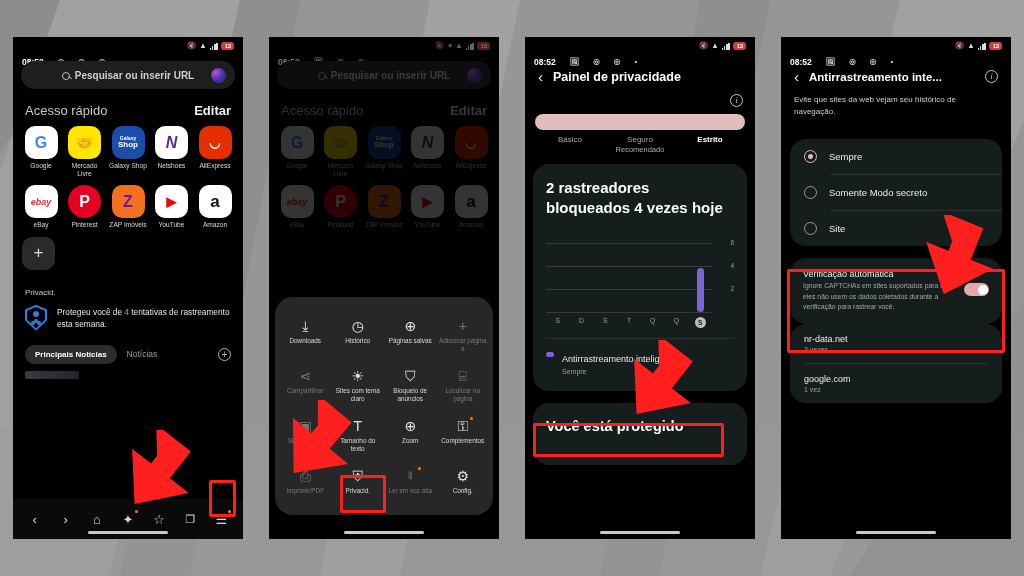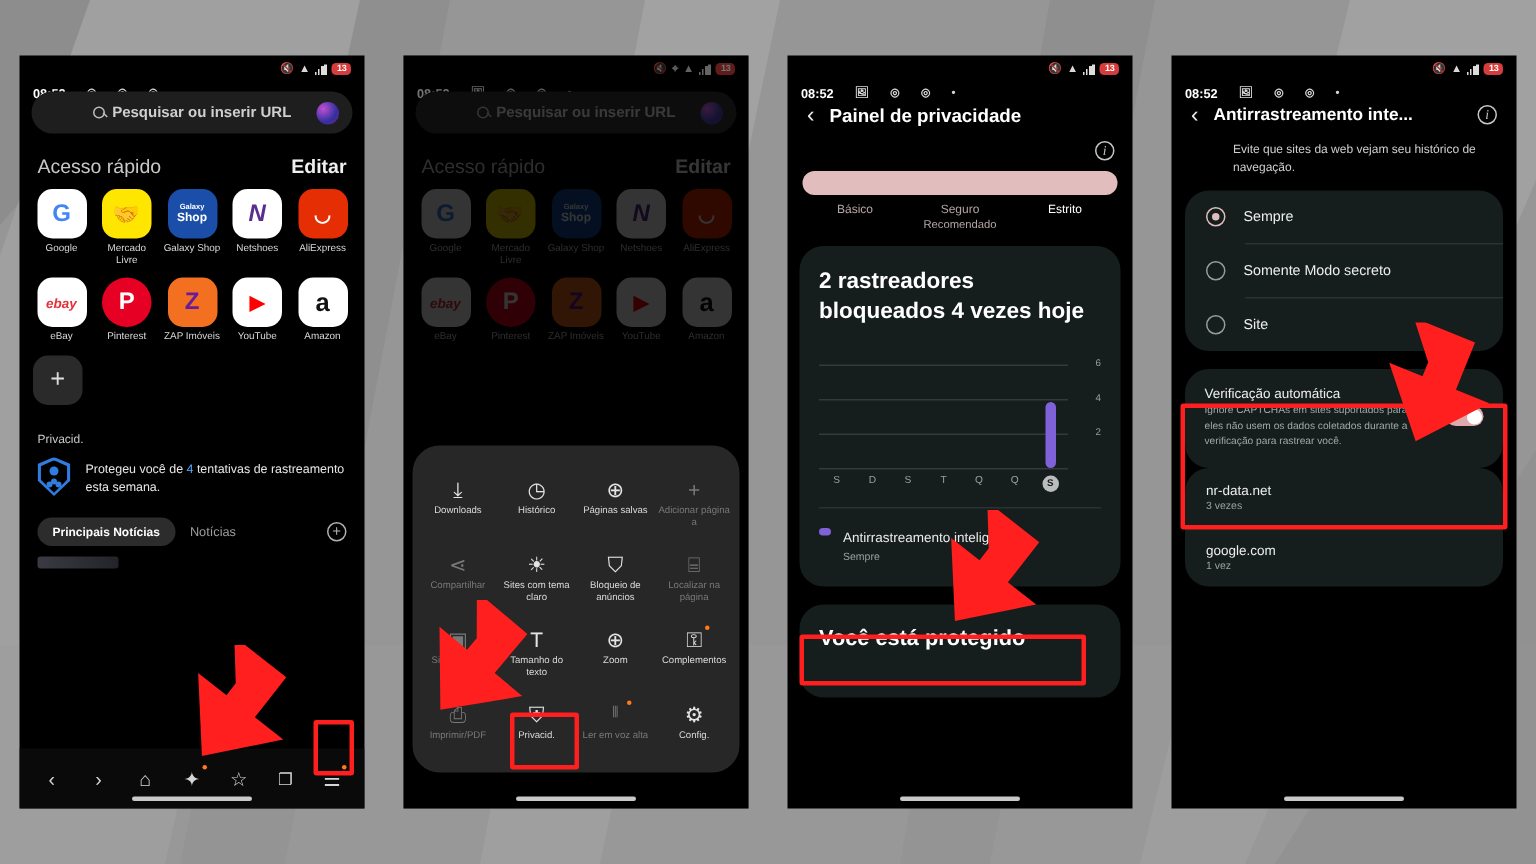--- a/index.html
+++ b/index.html
@@ -157,21 +157,21 @@
   .info-ic {
     width: 13px; height: 13px; border: 1.1px solid #c6c6c6; border-radius: 50%;
     font-size: 9px; line-height: 11px; text-align: center; color: #c6c6c6;
     font-family: "Liberation Serif", serif; font-style: italic;
   }
   .info-right { margin-left: auto; }
   .track-wrap { padding: 4px 10px 0; }
   .track { height: 16px; border-radius: 9px; background: #e2bdbd; }
   .track-labels { display: flex; margin-top: 5px; }
   .tl { flex: 1; text-align: center; font-size: 8px; color: #b6a3a3; }
-  .tl.active { color: #fff; font-weight: normal; }
+  .tl.active { color: #fff; font-weight: bold; }
   .tl .sub { display: block; font-size: 7.5px; color: #b6a3a3; font-weight: normal; margin-top: 1px;}
 
   .card {
     margin: 10px 8px 0; background: #161d1d; border-radius: 16px; padding: 14px 13px;
   }
   .card-h { font-size: 15px; font-weight: bold; color: #fff; line-height: 1.3; }
 
   .chart { margin-top: 18px; position: relative; height: 78px; }
   .gridline { position: absolute; left: 0; right: 22px; height: 1px; background: #343a3a; }
   .ylab { position: absolute; right: 0; font-size: 6.5px; color: #9aa0a0; transform: translateY(-4px); }
@@ -186,21 +186,21 @@
     border-radius: 50%; background: #b9bdbd; color: #1a1a1a; font-weight: bold; font-size:6.5px;
   }
   .divider { height: 1px; background: #2b3232; margin: 10px 0 0; }
   .row-item { display: flex; align-items: flex-start; gap: 8px; padding: 9px 0 2px; }
   .sq-purple { width: 8px; height: 5px; border-radius: 3px; background: #7f62d8; margin-top: 4px; flex:none;}
   .row-title { font-size: 9px; color: #eaeaea; }
   .row-sub { font-size: 7px; color: #9aa0a0; margin-top: 2px; }
   .card2-h { font-size: 14.5px; font-weight: bold; color: #fff; line-height: 1.35; }
 
   
-  .p4-desc { font-size: 8px; color: #cfcfcf; line-height: 1.5; padding: 0 13px 9px; margin-left: 28px; }
+  .p4-desc { font-size: 8px; color: #cfcfcf; line-height: 1.5; padding: 0 13px 21px; }
   .opt-card { margin: 0 9px; background: #161d1d; border-radius: 16px; }
   .opt { display: flex; align-items: center; gap: 12px; padding: 11px 14px; }
   .radio { width: 13px; height: 13px; border-radius: 50%; border: 1.4px solid #9a9a9a; flex:none; position: relative;}
   .radio.on { border-color: #e0bcbc; }
   .radio.on::after { content:""; position:absolute; inset:2.6px; border-radius:50%; background:#e0bcbc; }
   .opt-label { font-size: 9.5px; color: #ededed; }
   .opt-div { height: 1px; background: #2b3232; margin-left: 40px; }
 
   .auto-card { margin: 12px 9px 0; background: #161d1d; border-radius: 16px;
     padding: 11px 13px; display: flex; align-items: flex-start; gap: 8px;}

